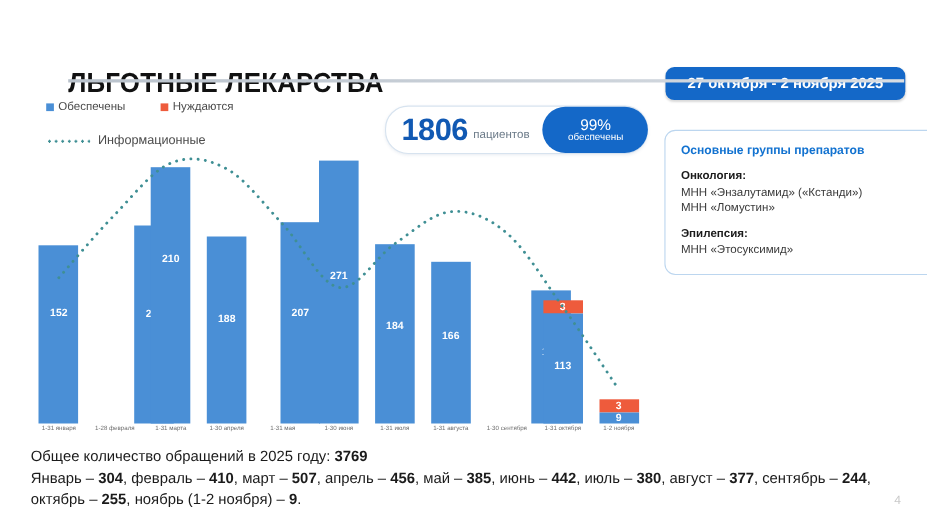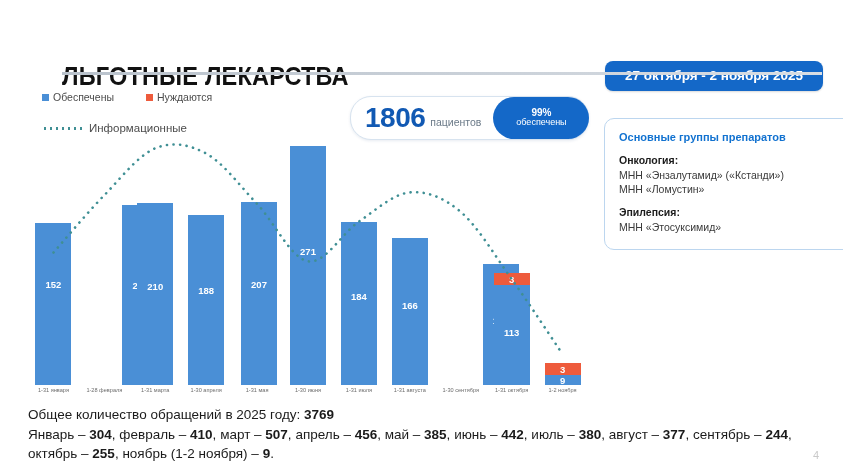--- a/index.html
+++ b/index.html
@@ -61,21 +61,21 @@
     box-shadow:0 1px 3px rgba(20,60,120,.10);
   }
   .stats-num{font-size:28px;font-weight:bold;color:#1159b3;letter-spacing:-.5px;line-height:1;}
   .stats-unit{font-size:10.5px;color:#6b7a88;margin-left:5px;margin-right:12px;padding-top:8px;}
   .stats-badge{
     background:#1468c8;color:#ffffff;border-radius:21px;
     height:42px;min-width:96px;
     display:flex;flex-direction:column;align-items:center;justify-content:center;
     margin:-1px -1px -1px 0;
   }
-  .stats-badge .pct{font-size:10px;font-weight:bold;line-height:1.05;}
+  .stats-badge .pct{font-size:14px;font-weight:normal;line-height:1.05;}
   .stats-badge .sub{font-size:9px;line-height:1.1;}
 
   
   .info-card{
     position:absolute;left:604px;top:118px;width:260px;
     border:1.4px solid #bcd6ef;border-radius:10px;
     background:#ffffff;padding:12px 14px 14px 14px;
     box-sizing:border-box;
   }
   .info-title{font-size:11px;font-weight:bold;color:#1272d0;margin-bottom:11px;}
@@ -165,30 +165,30 @@
           <div class="seg-blue" style="height: 162px;">
             <div class="seg-label" style="top: 56.392px;">152</div>
           </div>
         </div>
         <div class="bar-col" style="left: 58.3636px; padding-left: 36px;">
           <div class="seg-blue" style="height: 180.2px;">
             <div class="seg-label" style="top: 75.684px;">204</div>
           </div>
         </div>
         <div class="bar-col" style="left: 109.273px;">
-          <div class="seg-blue" style="height: 182px;">
+          <div class="seg-blue" style="height: 233px;">
             <div class="seg-label" style="top: 77.91px;">210</div>
           </div>
         </div>
         <div class="bar-col" style="left: 160.182px;">
           <div class="seg-blue" style="height: 170px;">
             <div class="seg-label" style="top: 69.748px;">188</div>
           </div>
         </div>
-        <div class="bar-col" style="left: 213px;">
+        <div class="bar-col" style="left: 227px;">
           <div class="seg-blue" style="height: 182.85px;">
             <div class="seg-label" style="top: 76.797px;">207</div>
           </div>
         </div>
         <div class="bar-col" style="left: 262px;">
           <div class="seg-blue" style="height: 239.383px;">
             <div class="seg-label" style="top: 100.541px;">271</div>
           </div>
         </div>
         <div class="bar-col" style="left: 312.909px;">

